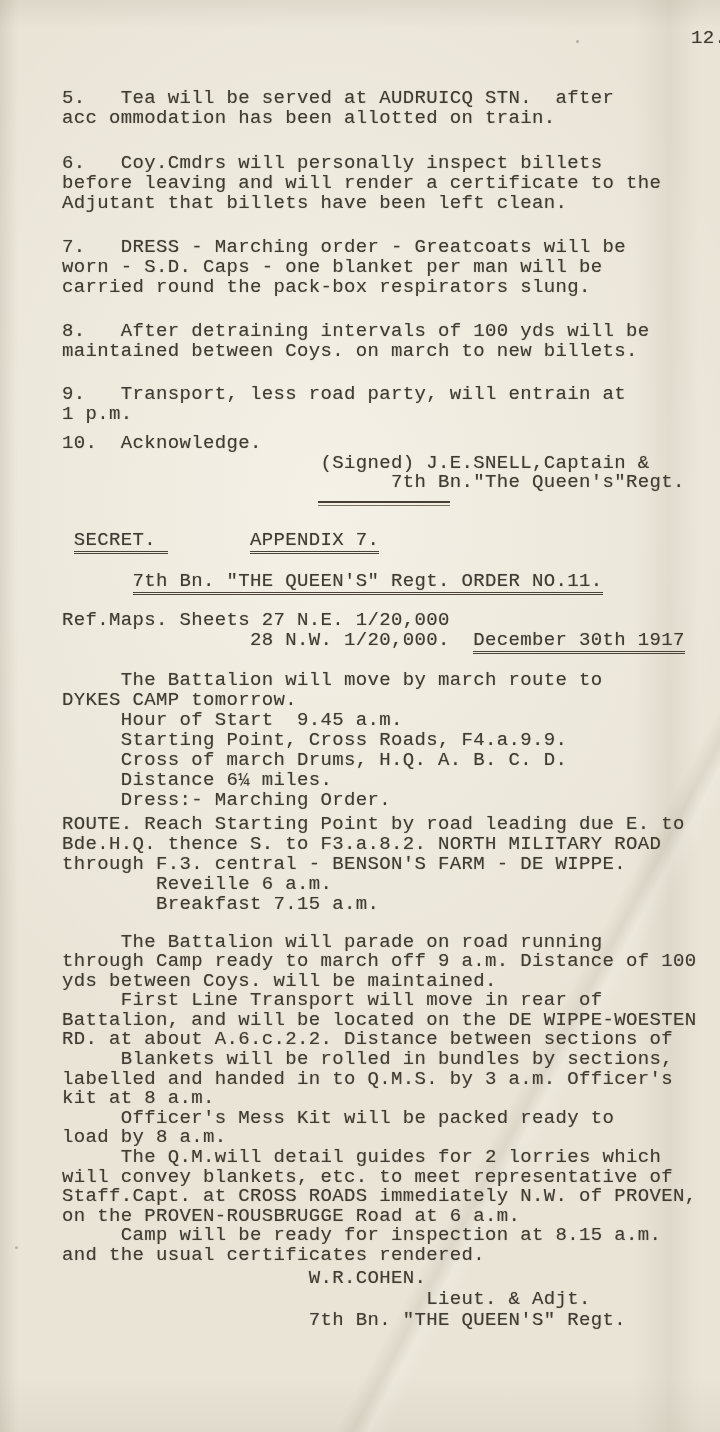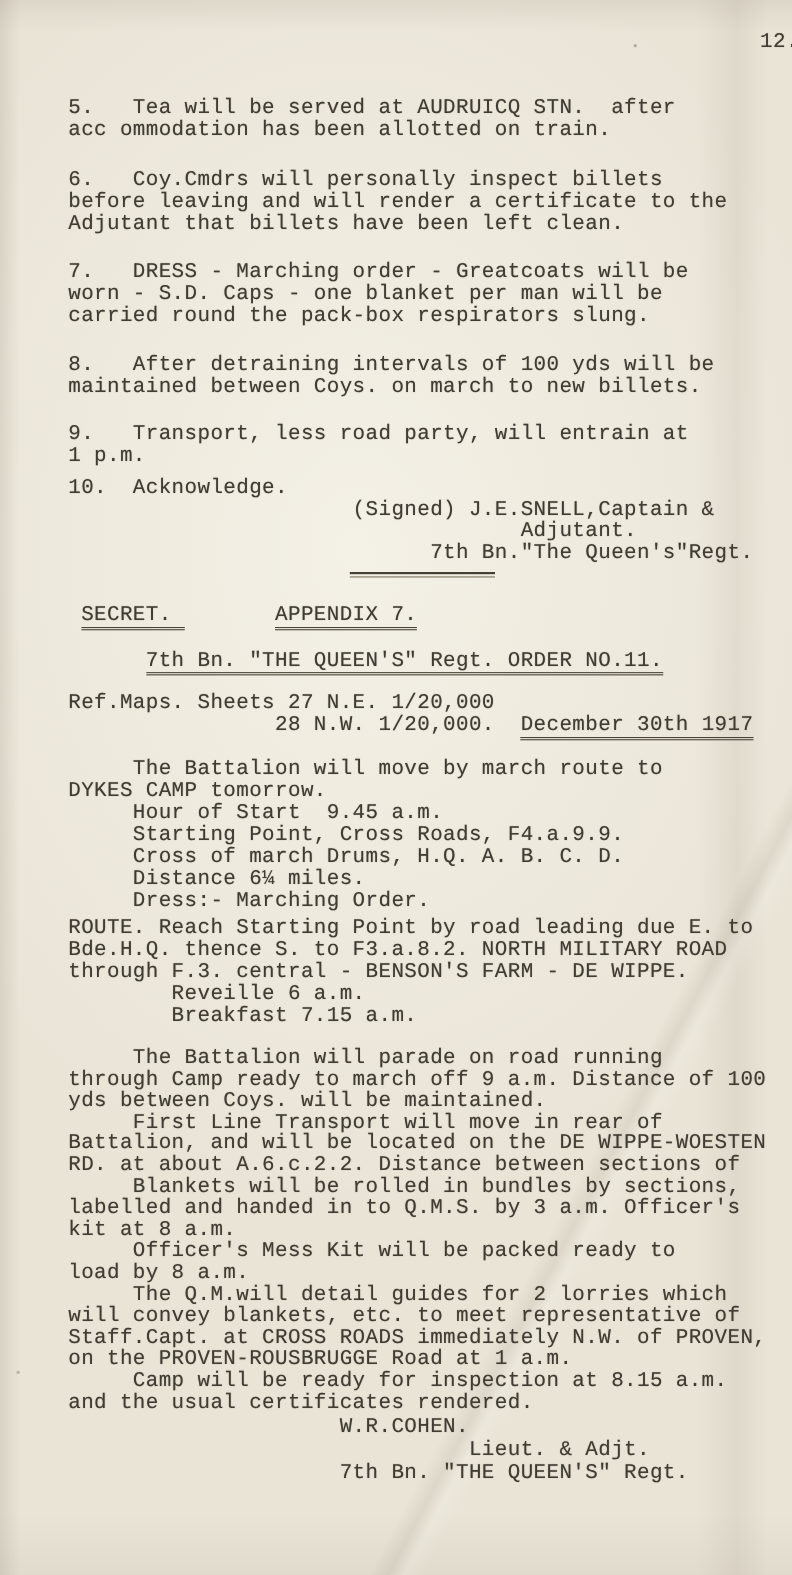--- a/index.html
+++ b/index.html
@@ -116,21 +116,20 @@
         <div class="tline" data-name="text-line">8.   After detraining intervals of 100 yds will be</div>
         <div class="tline" data-name="text-line">maintained between Coys. on march to new billets.</div>
       </div>
       <div class="block" data-name="para-9">
         <div class="tline" data-name="text-line">9.   Transport, less road party, will entrain at</div>
         <div class="tline" data-name="text-line">1 p.m.</div>
       </div>
       <div class="block" data-name="para-10-signed">
         <div class="tline" data-name="text-line">10.  Acknowledge.</div>
         <div class="tline" data-name="text-line">                      (Signed) J.E.SNELL,Captain &amp;</div>
-        <div class="tline" data-name="text-line">                                   Adjutant.</div>
         <div class="tline" data-name="text-line">                            7th Bn."The Queen's"Regt.</div>
       </div>
       <div class="block" data-name="separator-rule"></div>
       <div class="block" data-name="secret-appendix-line">
         <div class="tline" data-name="text-line"><span> </span><span class="u" data-name="underlined-text">SECRET. </span><span>       </span><span class="u" data-name="underlined-text">APPENDIX 7.</span></div>
       </div>
       <div class="block" data-name="order-title">
         <div class="tline" data-name="text-line"><span>      </span><span class="u" data-name="underlined-text">7th Bn. "THE QUEEN'S" Regt. ORDER NO.11.</span></div>
       </div>
       <div class="block" data-name="ref-maps">
@@ -161,21 +160,21 @@
         <div class="tline" data-name="text-line">Battalion, and will be located on the DE WIPPE-WOESTEN</div>
         <div class="tline" data-name="text-line">RD. at about A.6.c.2.2. Distance between sections of</div>
         <div class="tline" data-name="text-line">     Blankets will be rolled in bundles by sections,</div>
         <div class="tline" data-name="text-line">labelled and handed in to Q.M.S. by 3 a.m. Officer's</div>
         <div class="tline" data-name="text-line">kit at 8 a.m.</div>
         <div class="tline" data-name="text-line">     Officer's Mess Kit will be packed ready to</div>
         <div class="tline" data-name="text-line">load by 8 a.m.</div>
         <div class="tline" data-name="text-line">     The Q.M.will detail guides for 2 lorries which</div>
         <div class="tline" data-name="text-line">will convey blankets, etc. to meet representative of</div>
         <div class="tline" data-name="text-line">Staff.Capt. at CROSS ROADS immediately N.W. of PROVEN,</div>
-        <div class="tline" data-name="text-line">on the PROVEN-ROUSBRUGGE Road at 1 a.m.</div>
+        <div class="tline" data-name="text-line">on the PROVEN-ROUSBRUGGE Road at 6 a.m.</div>
         <div class="tline" data-name="text-line">     Camp will be ready for inspection at 8.15 a.m.</div>
         <div class="tline" data-name="text-line">and the usual certificates rendered.</div>
       </div>
       <div class="block" data-name="signature-block">
         <div class="tline" data-name="text-line">                     W.R.COHEN.</div>
         <div class="tline" data-name="text-line">                               Lieut. &amp; Adjt.</div>
         <div class="tline" data-name="text-line">                     7th Bn. "THE QUEEN'S" Regt.</div>
       </div>
     </div>
 </div>

